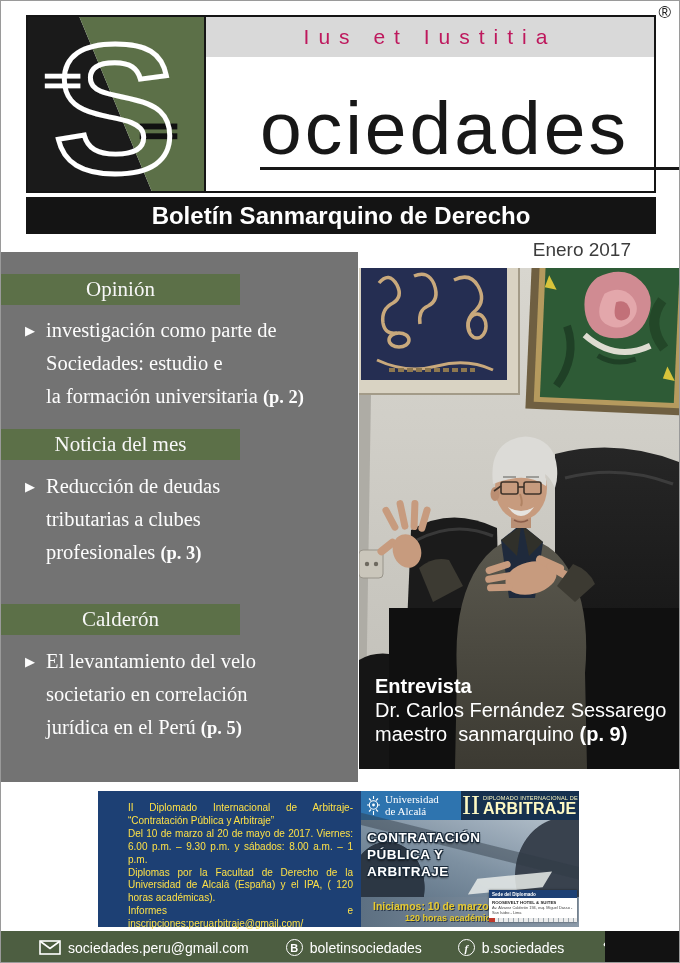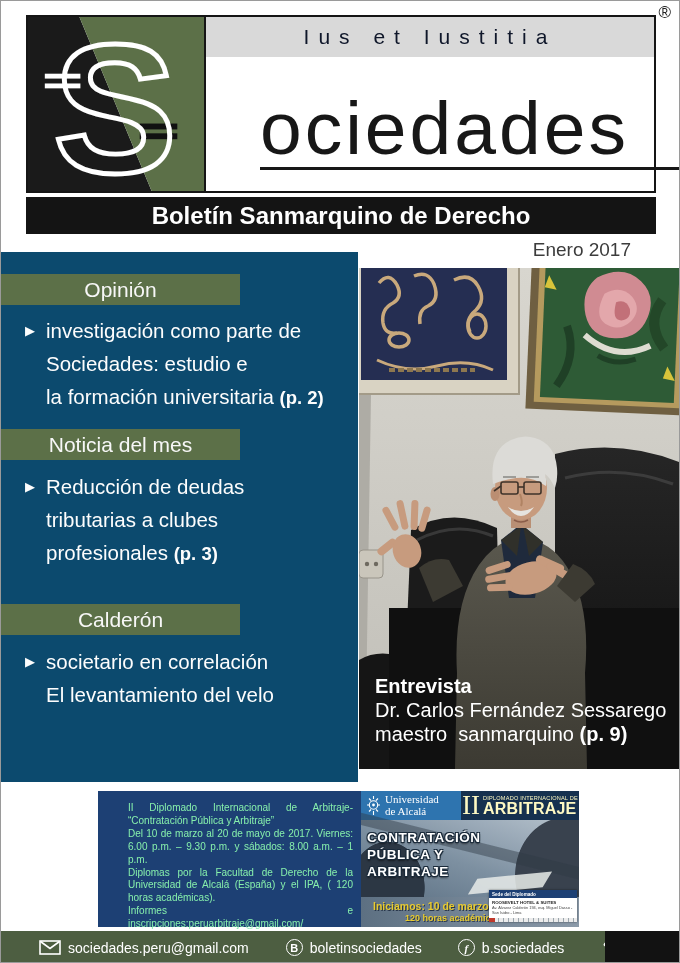--- a/index.html
+++ b/index.html
@@ -7,50 +7,50 @@
         border:1px solid #9a9a9a;box-sizing:border-box;overflow:hidden;
         font-family:"Liberation Sans",sans-serif;margin:0 auto;}
 
   
   .reg{position:absolute;top:2px;right:8px;font-size:17px;color:#222;}
   .masthead{position:absolute;left:25px;top:14px;width:630px;height:178px;
             border:2px solid #151515;box-sizing:border-box;display:flex;background:#fff;}
   .logo-svg{width:176px;height:174px;display:block;flex:0 0 176px;}
   .head-right{flex:1;display:flex;flex-direction:column;position:relative;border-left:2px solid #151515;}
   .tagline{height:40px;background:#d9d9d9;display:flex;align-items:center;justify-content:center;
-           font-size:21px;letter-spacing:9px;color:#0f172a;}
+           font-size:21px;letter-spacing:9px;color:#be185d;}
   .title-zone{flex:1;position:relative;margin-left:44px;}
   .big-title{position:absolute;left:10px;bottom:30px;font-size:75px;line-height:0.85;
              letter-spacing:3px;color:#171717;}
   .title-underline{position:absolute;left:10px;bottom:21px;width:428px;height:3px;background:#171717;}
   .black-bar{position:absolute;left:25px;top:196px;width:630px;height:37px;background:#141414;
              color:#fff;font-weight:bold;font-size:24px;display:flex;align-items:center;justify-content:center;}
   .date{position:absolute;top:238px;right:48px;font-size:19px;color:#3c3c3c;}
 
   
-  .sidebar{position:absolute;left:0;top:251px;width:357px;height:530px;background:#0c4a6e;}
+  .sidebar{position:absolute;left:0;top:251px;width:357px;height:530px;background:#737373;font-family:Liberation Serif, serif;}
   .green-bar{position:absolute;left:0;width:239px;height:31px;background:#5c7048;color:#f7f7f7;
              font-size:21px;display:flex;align-items:center;justify-content:center;}
   .gb0{top:22px;} .gb1{top:177px;} .gb2{top:352px;}
   .toc-item{position:absolute;left:24px;width:316px;display:flex;gap:11px;color:#fdfdfd;}
   .it0{top:62px;} .it1{top:218px;} .it2{top:393px;}
   .bullet{font-size:13px;padding-top:9px;flex:0 0 auto;}
   .toc-lines{font-size:20.5px;line-height:33px;}
   .pref{font-weight:bold;font-size:18.5px;}
 
   
   .photo{position:absolute;left:358px;top:267px;width:320px;height:483px;}
   .photo svg{display:block;width:320px;height:501px;}
   .caption{position:absolute;left:16px;top:406px;color:#ffffff;font-size:20px;line-height:24px;}
   .cap-bold{font-weight:bold;}
   .pre{white-space:pre-wrap;}
 
   
   .banner{position:absolute;left:97px;top:790px;width:481px;height:136px;background:#1d4074;display:flex;}
-  .banner-info{width:263px;box-sizing:border-box;padding:11px 8px 0 30px;color:#86efac;}
+  .banner-info{width:263px;box-sizing:border-box;padding:11px 8px 0 30px;color:#fde047;}
   .banner-info p{margin:0;font-size:10px;line-height:12.9px;text-align:justify;}
   .ad{width:218px;height:136px;position:relative;overflow:hidden;flex:0 0 218px;}
   .ad-top{height:29px;display:flex;}
   .ad-uni{width:100px;background:#2e74af;display:flex;align-items:center;gap:4px;
           padding-left:5px;box-sizing:border-box;}
   .uni-name{font-family:"Liberation Serif",serif;font-size:11px;line-height:11.5px;color:#fff;}
   .ad-brand{flex:1;background:#16314f;display:flex;align-items:center;justify-content:center;gap:3px;color:#fef9c3;}
   .ii{font-family:"Liberation Serif",serif;font-size:27px;line-height:0.85;}
   .kicker{font-size:5.6px;letter-spacing:0.2px;}
   .brand-title{font-size:16px;font-weight:bold;letter-spacing:0.2px;line-height:1;}
@@ -139,22 +139,23 @@
         <div>Reducción de deudas</div>
         <div>tributarias a clubes</div>
         <div><span>profesionales</span> <span class="pref">(p. 3)</span></div>
       </div>
     </div>
 
     <div class="green-bar gb2">Calderón</div>
     <div class="toc-item it2">
       <span class="bullet">▶</span>
       <div class="toc-lines">
+        <div>El levantamiento del velo</div>
         <div>societario en correlación</div>
-        <div>El levantamiento del velo</div>
+        <div><span>jurídica en el Perú</span> <span class="pref">(p. 5)</span></div>
       </div>
     </div>
   </div>
 
   <div class="photo">
     <svg viewBox="0 0 320 501">
       <defs>
         <linearGradient id="wallg" x1="0" y1="0" x2="0" y2="1">
           <stop offset="0" stop-color="#d8d6cf"></stop>
             <stop offset="1" stop-color="#c0beb7"></stop>

